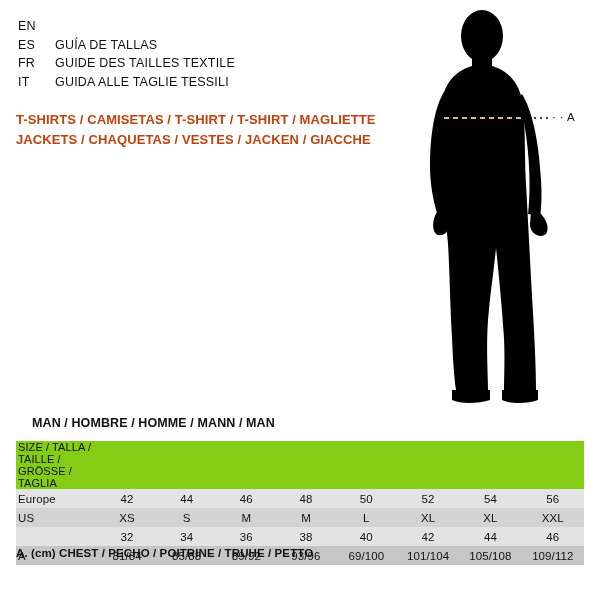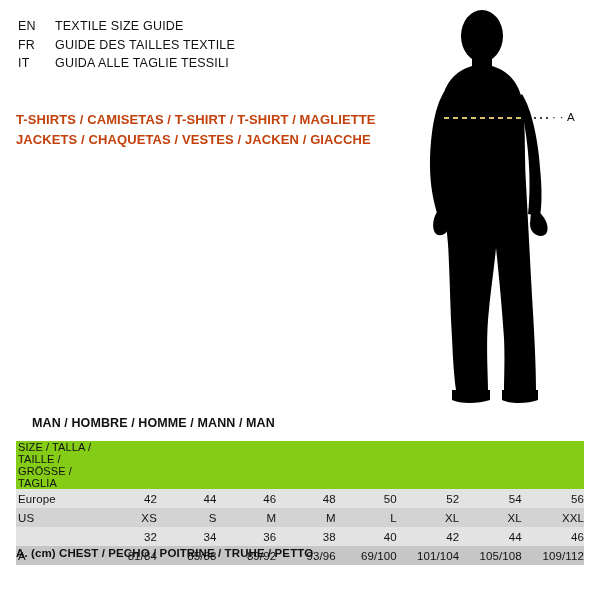--- a/index.html
+++ b/index.html
@@ -121,42 +121,45 @@
   }
   .row-dark td {
     background: #c6c6c6;
   }
   .col-label {
     width: 88px;
     padding-left: 2px !important;
   }
   .col-val {
     width: 68px;
-    text-align: right;
+    text-align: center;
   }
 
   .footnote {
     position: absolute;
     left: 16px;
     top: 547px;
     font-size: 11.5px;
     font-weight: bold;
     letter-spacing: 0.1px;
     color: #111;
   }
 </style>
 </head>
 <body>
 
 <div class="page">
 
   <div class="lang-block">
     <div class="lang-row">
       <div class="lang-code">EN</div>
-      <div class="lang-text">TEXTILE SIZE GUIDE</div>
+    </div>
+    <div class="lang-row">
+      <div class="lang-code">ES</div>
+      <div class="lang-text">GUÍA DE TALLAS</div>
     </div>
     <div class="lang-row">
       <div class="lang-code">FR</div>
       <div class="lang-text">GUIDE DES TAILLES TEXTILE</div>
     </div>
     <div class="lang-row">
       <div class="lang-code">IT</div>
       <div class="lang-text">GUIDA ALLE TAGLIE TESSILI</div>
     </div>
   </div>

